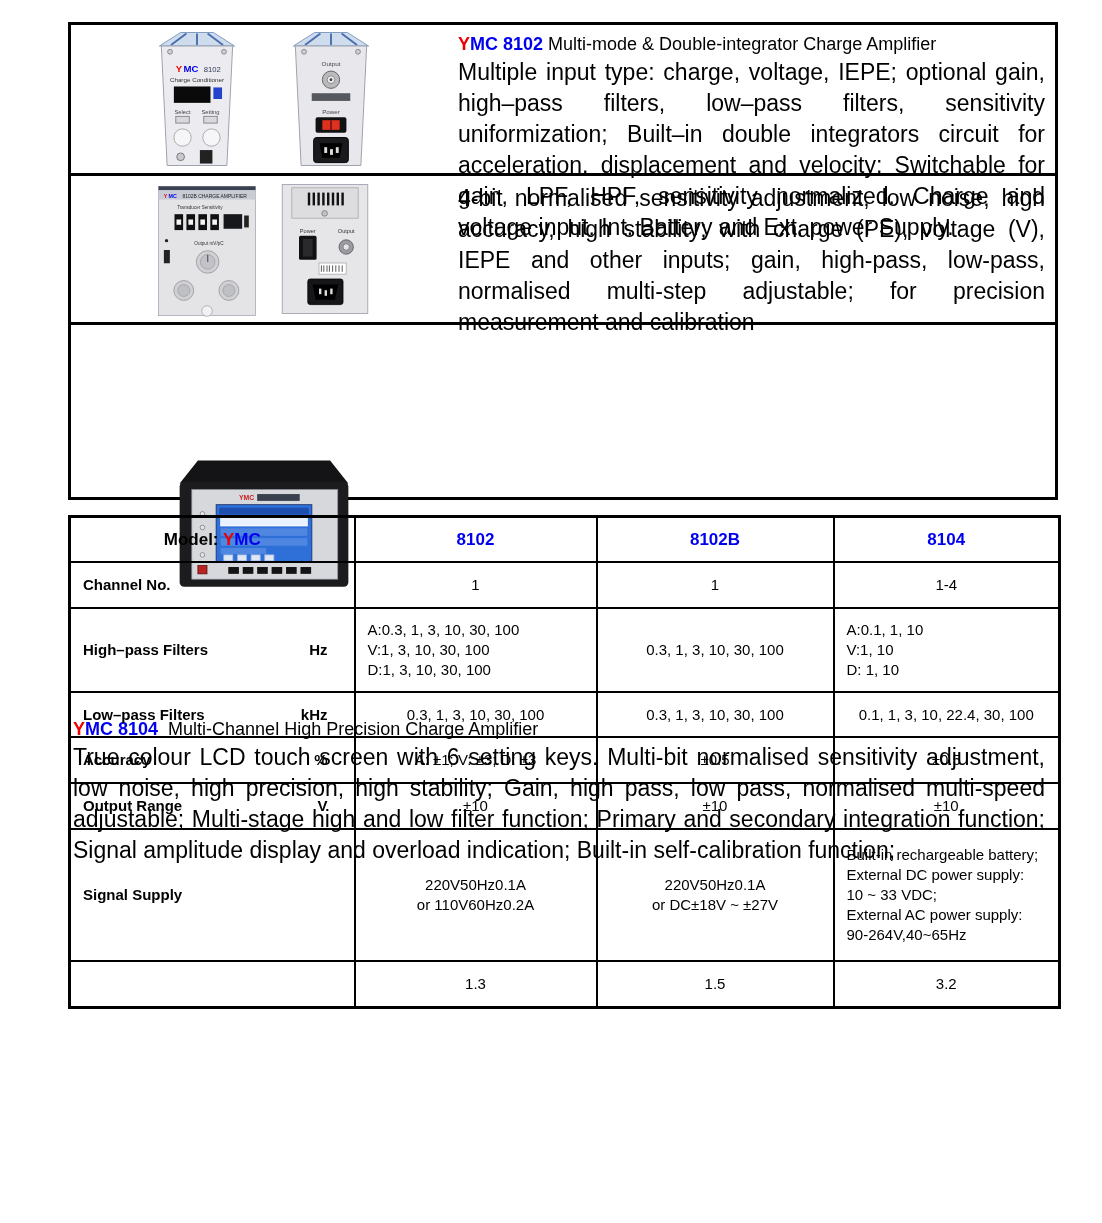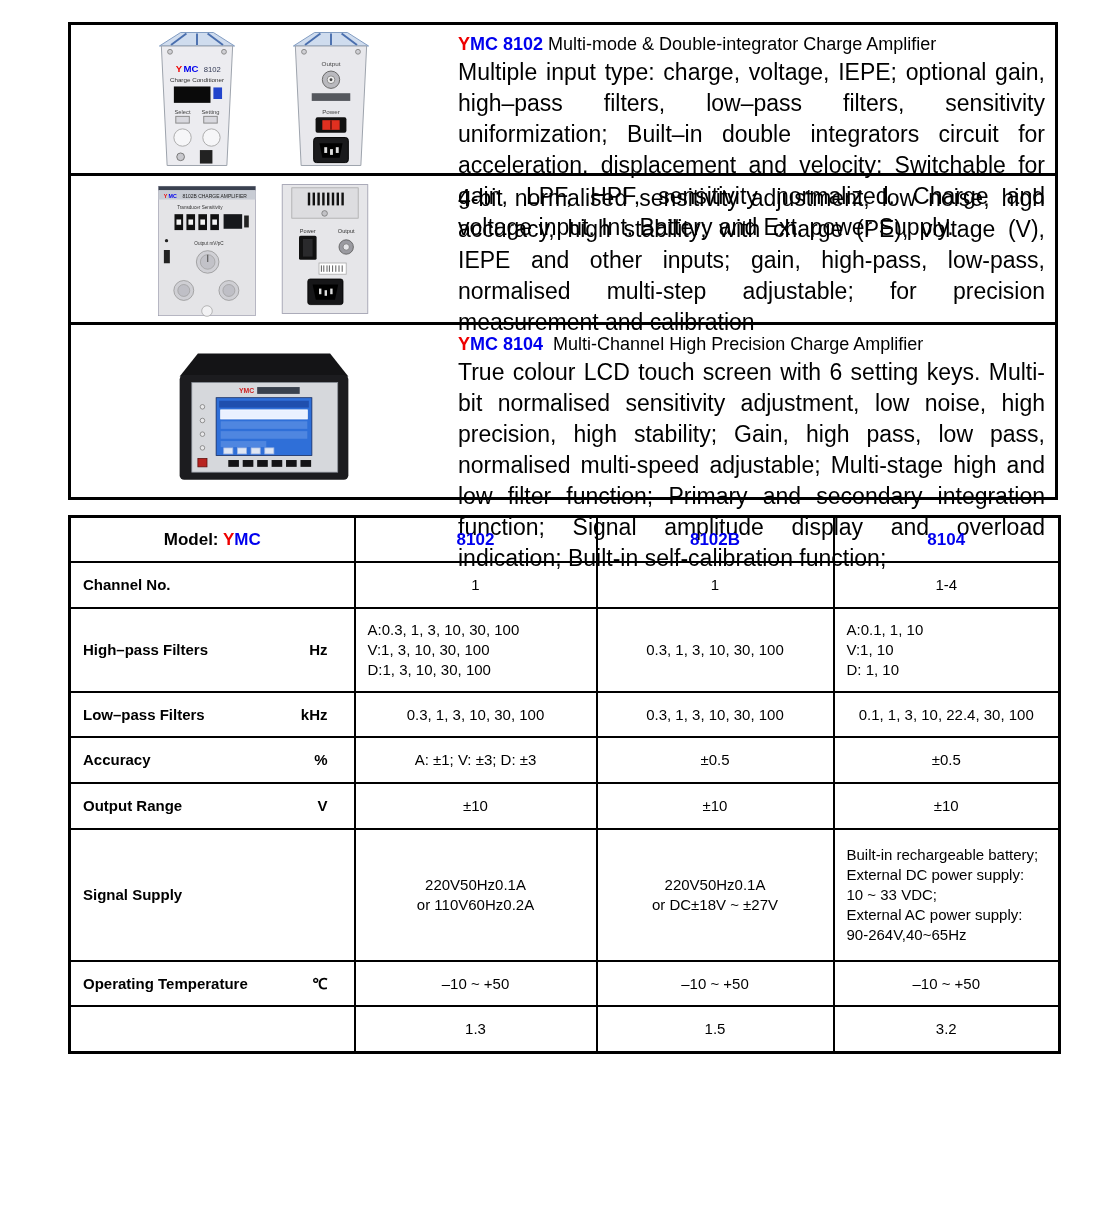--- a/index.html
+++ b/index.html
@@ -163,21 +163,21 @@
         <rect x="50" y="132" width="3" height="7" fill="#ddd"></rect>
         <rect x="57" y="134" width="3" height="7" fill="#ddd"></rect>
         <rect x="64" y="132" width="3" height="7" fill="#ddd"></rect>
       </svg>
     </div>
     <div class="product-text">
       <div class="product-desc">4-bit normalised sensitivity adjustment, low noise, high accuracy, high stability; with charge (PE), voltage (V), IEPE and other inputs; gain, high-pass, low-pass, normalised multi-step adjustable; for precision measurement and calibration</div>
     </div>
   </div>
 
-  <div class="product-row" style="height:172px;">
+  <div class="product-row" style="height:172px;flex-direction:column;">
     <div class="product-images">
       <svg width="190" height="150" viewBox="0 0 250 195">
         <polygon points="38,22 212,22 236,52 14,52" fill="#141416"></polygon>
         <rect x="14" y="50" width="222" height="138" rx="6" fill="#1c1c1f"></rect>
         <rect x="30" y="60" width="192" height="118" fill="#d6d8dc" stroke="#8a8f98"></rect>
         <text x="92" y="74" font-size="9" font-weight="bold" fill="#cc2222">YMC</text>
         <rect x="116" y="66" width="56" height="9" fill="#3c4steel" opacity="0"></rect>
         <rect x="116" y="66" width="56" height="9" fill="#39414e"></rect>
         <rect x="62" y="80" width="126" height="76" fill="#2f6fd8" stroke="#10265c"></rect>
         <rect x="66" y="84" width="118" height="9" fill="#1f4fae"></rect>
@@ -291,30 +291,19 @@
           <div class="label-wrap">
             <span class="lbl">Signal Supply</span>
             <span class="unit"></span>
           </div>
         </td>
         <td>220V50Hz0.1A<br>or 110V60Hz0.2A</td>
         <td>220V50Hz0.1A<br>or DC±18V ~ ±27V</td>
         <td class="left">Built-in rechargeable battery;<br>External DC power supply:<br>10 ~ 33 VDC;<br>External AC power supply:<br>90-264V,40~65Hz</td>
       </tr>
       <tr>
-        <td style="height: 37px;">
-          <div class="label-wrap">
-            <span class="lbl">Operating Temperature</span>
-            <span class="unit">℃</span>
-          </div>
-        </td>
-        <td>–10 ~ +50</td>
-        <td>–10 ~ +50</td>
-        <td>–10 ~ +50</td>
-      </tr>
-      <tr>
         <td style="height: 38px;"></td>
         <td>1.3</td>
         <td>1.5</td>
         <td>3.2</td>
       </tr>
     </tbody>
 </table>
 
 </body></html>

